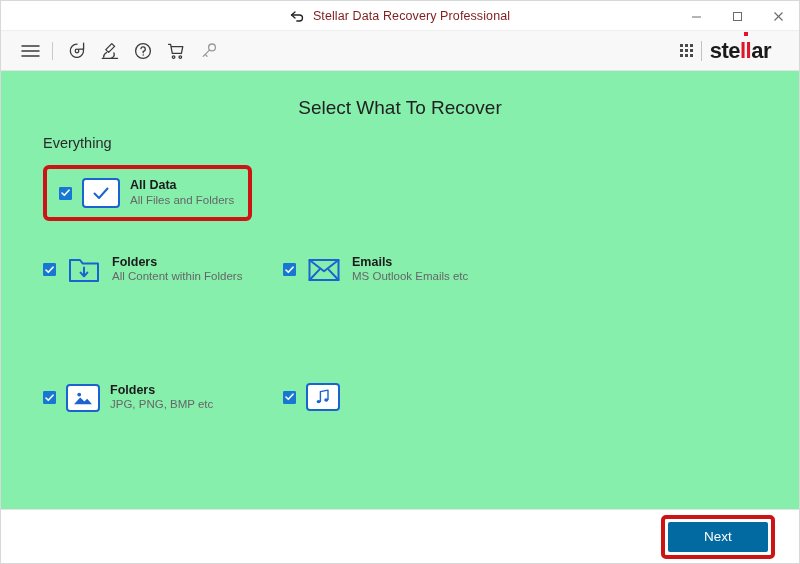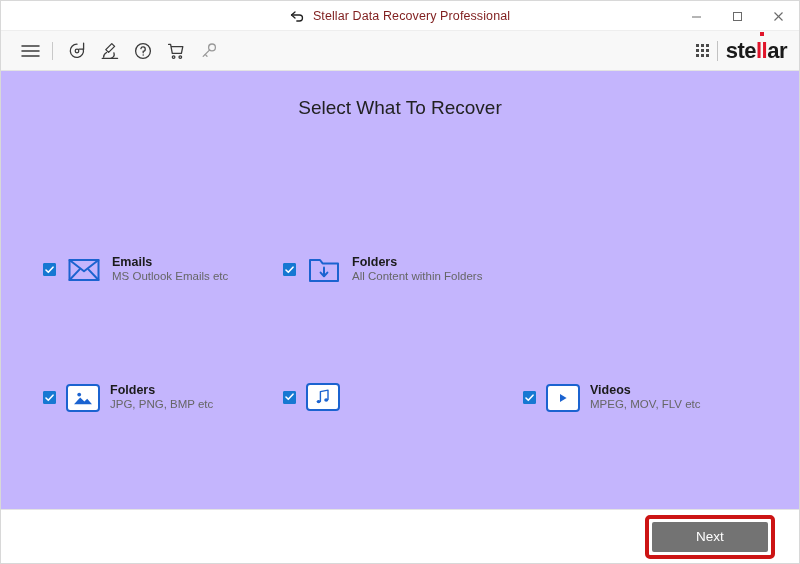--- a/index.html
+++ b/index.html
@@ -94,21 +94,21 @@
   }
   .tb-icon.dim { color: #9a9a9a; }
   .tb-sep {
     width: 1px;
     height: 18px;
     background: #c9c9c9;
     margin: 0 6px 0 4px;
   }
   .tb-right {
     position: absolute;
-    right: 12px;
+    right: 28px;
     display: flex;
     align-items: center;
     gap: 8px;
   }
   .grid-dots {
     display: grid;
     grid-template-columns: repeat(3, 3px);
     grid-template-rows: repeat(3, 3px);
     gap: 2px;
   }
@@ -137,21 +137,21 @@
     transform: translateX(-50%);
     top: -6px;
     width: 4px; height: 4px;
     background: #e0152b;
   }
 
   
   .content {
     flex: 1 1 auto;
     position: relative;
-    background: #c4b5fd;
+    background: #86efac;
     overflow: hidden;
   }
   .page-title {
     text-align: center;
     font-size: 19px;
     color: #222;
     margin-top: 26px;
     font-weight: normal;
   }
 
@@ -253,23 +253,23 @@
     padding-right: 24px;
     position: relative;
   }
   .next-wrap {
     border: 4px solid #cc1414;
     border-radius: 5px;
     padding: 3px;
     background: #ffffff;
   }
   .next-btn {
-    width: 116px;
+    width: 100px;
     height: 30px;
-    background: #737373;
+    background: #0369a1;
     color: #ffffff;
     border: none;
     border-radius: 2px;
     font-size: 13.5px;
     font-family: "Liberation Sans", sans-serif;
     cursor: pointer;
   }
 </style>
 </head>
 <body>
@@ -375,24 +375,67 @@
       </div>
       <div class="logo-sep"></div>
       <div class="logo-word"><span>ste</span><span class="red">ll</span><span>ar</span></div>
     </div>
   </div>
 
   <div class="content">
 
     <div class="page-title">Select What To Recover</div>
 
+    <div class="section sec-everything">
+      <div class="section-heading">Everything</div>
+
+      <div class="highlight-box">
+        <div class="item">
+          <div class="cbox">
+            <svg width="9" height="8" viewBox="0 0 9 8" fill="none" stroke="#ffffff" stroke-width="1.6" stroke-linecap="round" stroke-linejoin="round">
+              <path d="M1 4 L3.3 6.3 L8 1.2"></path>
+            </svg>
+          </div>
+          <div class="tile">
+            <svg width="20" height="17" viewBox="0 0 20 17" fill="none" stroke="#1b63d0" stroke-width="2" stroke-linecap="round" stroke-linejoin="round">
+              <path d="M3.5 8.5 L8 13 L16.5 3.5"></path>
+            </svg>
+          </div>
+          <div class="labels">
+            <div class="lbl-title">All Data</div>
+            <div class="lbl-sub">All Files and Folders</div>
+          </div>
+        </div>
+      </div>
+    </div>
 
     <div class="section sec-documents">
       <div class="row">
 
+
+        <div class="col c2">
+          <div class="item">
+            <div class="cbox">
+              <svg width="9" height="8" viewBox="0 0 9 8" fill="none" stroke="#ffffff" stroke-width="1.6" stroke-linecap="round" stroke-linejoin="round">
+                  <path d="M1 4 L3.3 6.3 L8 1.2"></path>
+                </svg>
+            </div>
+            <div class="tile folder-tile">
+              <svg width="34" height="30" viewBox="0 0 34 30" fill="none" stroke="#1b63d0" stroke-width="2" stroke-linecap="round" stroke-linejoin="round">
+                <path d="M3 26 V5 H13 L15.6 8.4 H31 V26 Z"></path>
+                <line x1="17" y1="12.5" x2="17" y2="21"></line>
+                <path d="M13.6 17.6 L17 21.2 L20.4 17.6"></path>
+              </svg>
+            </div>
+            <div class="labels">
+              <div class="lbl-title">Folders</div>
+              <div class="lbl-sub">All Content within Folders</div>
+            </div>
+          </div>
+        </div>
 
         <div class="col c2">
           <div class="item">
             <div class="cbox">
               <svg width="9" height="8" viewBox="0 0 9 8" fill="none" stroke="#ffffff" stroke-width="1.6" stroke-linecap="round" stroke-linejoin="round">
                   <path d="M1 4 L3.3 6.3 L8 1.2"></path>
                 </svg>
             </div>
             <div class="tile folder-tile">
               <svg width="34" height="26" viewBox="0 0 34 26" fill="none" stroke="#1b63d0" stroke-width="2" stroke-linecap="round" stroke-linejoin="round">
@@ -401,102 +444,63 @@
                 <path d="M2.5 23 L12.6 12.4"></path>
                 <path d="M31.5 23 L21.4 12.4"></path>
               </svg>
             </div>
             <div class="labels">
               <div class="lbl-title">Emails</div>
               <div class="lbl-sub">MS Outlook Emails etc</div>
             </div>
           </div>
         </div>
+      </div>
+    </div>
+
+    <div class="section sec-multimedia">
+      <div class="row">
+
+        <div class="col">
+          <div class="item">
+            <div class="cbox">
+              <svg width="9" height="8" viewBox="0 0 9 8" fill="none" stroke="#ffffff" stroke-width="1.6" stroke-linecap="round" stroke-linejoin="round">
+                  <path d="M1 4 L3.3 6.3 L8 1.2"></path>
+                </svg>
+            </div>
+            <div class="tile">
+              <svg width="22" height="18" viewBox="0 0 22 18" fill="none" stroke="#1b63d0" stroke-width="1.5" stroke-linejoin="round">
+                <circle cx="7.2" cy="5.6" r="1.9" fill="#1b63d0" stroke="none"></circle>
+                <path d="M2 15.2 L8.2 8.4 L12.4 12.6 L15.2 9.8 L20 15.2 Z" fill="#1b63d0" stroke="none"></path>
+              </svg>
+            </div>
+            <div class="labels">
+              <div class="lbl-title">Folders</div>
+              <div class="lbl-sub">JPG, PNG, BMP etc</div>
+            </div>
+          </div>
+        </div>
 
         <div class="col c2">
           <div class="item">
             <div class="cbox">
               <svg width="9" height="8" viewBox="0 0 9 8" fill="none" stroke="#ffffff" stroke-width="1.6" stroke-linecap="round" stroke-linejoin="round">
                   <path d="M1 4 L3.3 6.3 L8 1.2"></path>
                 </svg>
             </div>
-            <div class="tile folder-tile">
-              <svg width="34" height="30" viewBox="0 0 34 30" fill="none" stroke="#1b63d0" stroke-width="2" stroke-linecap="round" stroke-linejoin="round">
-                <path d="M3 26 V5 H13 L15.6 8.4 H31 V26 Z"></path>
-                <line x1="17" y1="12.5" x2="17" y2="21"></line>
-                <path d="M13.6 17.6 L17 21.2 L20.4 17.6"></path>
-              </svg>
-            </div>
-            <div class="labels">
-              <div class="lbl-title">Folders</div>
-              <div class="lbl-sub">All Content within Folders</div>
-            </div>
-          </div>
-        </div>
-      </div>
-    </div>
-
-    <div class="section sec-multimedia">
-      <div class="row">
-
-        <div class="col">
-          <div class="item">
-            <div class="cbox">
-              <svg width="9" height="8" viewBox="0 0 9 8" fill="none" stroke="#ffffff" stroke-width="1.6" stroke-linecap="round" stroke-linejoin="round">
-                  <path d="M1 4 L3.3 6.3 L8 1.2"></path>
-                </svg>
-            </div>
-            <div class="tile">
-              <svg width="22" height="18" viewBox="0 0 22 18" fill="none" stroke="#1b63d0" stroke-width="1.5" stroke-linejoin="round">
-                <circle cx="7.2" cy="5.6" r="1.9" fill="#1b63d0" stroke="none"></circle>
-                <path d="M2 15.2 L8.2 8.4 L12.4 12.6 L15.2 9.8 L20 15.2 Z" fill="#1b63d0" stroke="none"></path>
-              </svg>
-            </div>
-            <div class="labels">
-              <div class="lbl-title">Folders</div>
-              <div class="lbl-sub">JPG, PNG, BMP etc</div>
-            </div>
-          </div>
-        </div>
-
-        <div class="col c2">
-          <div class="item">
-            <div class="cbox">
-              <svg width="9" height="8" viewBox="0 0 9 8" fill="none" stroke="#ffffff" stroke-width="1.6" stroke-linecap="round" stroke-linejoin="round">
-                  <path d="M1 4 L3.3 6.3 L8 1.2"></path>
-                </svg>
-            </div>
             <div class="tile">
               <svg width="18" height="18" viewBox="0 0 18 18" fill="none" stroke="#1b63d0" stroke-width="1.4" stroke-linecap="round" stroke-linejoin="round">
                 <path d="M6.4 13.2 V3.6 L14 2.1 V11.6"></path>
                 <ellipse cx="4.6" cy="13.6" rx="2" ry="1.7" fill="#1b63d0" stroke="none"></ellipse>
                 <ellipse cx="12.2" cy="12" rx="2" ry="1.7" fill="#1b63d0" stroke="none"></ellipse>
               </svg>
             </div>
           </div>
         </div>
 
-        <div class="col c2">
-          <div class="item">
-            <div class="cbox">
-              <svg width="9" height="8" viewBox="0 0 9 8" fill="none" stroke="#ffffff" stroke-width="1.6" stroke-linecap="round" stroke-linejoin="round">
-                  <path d="M1 4 L3.3 6.3 L8 1.2"></path>
-                </svg>
-            </div>
-            <div class="tile">
-              <svg width="16" height="14" viewBox="0 0 16 14">
-                <path d="M5 3 L11.6 7 L5 11 Z" fill="#1b63d0"></path>
-              </svg>
-            </div>
-            <div class="labels">
-              <div class="lbl-title">Videos</div>
-              <div class="lbl-sub">MPEG, MOV, FLV etc</div>
-            </div>
-          </div>
-        </div>
       </div>
     </div>
 
   </div>
 
   <div class="footer">
     <div class="next-wrap">
       <button class="next-btn">Next</button>
     </div>
   </div>

